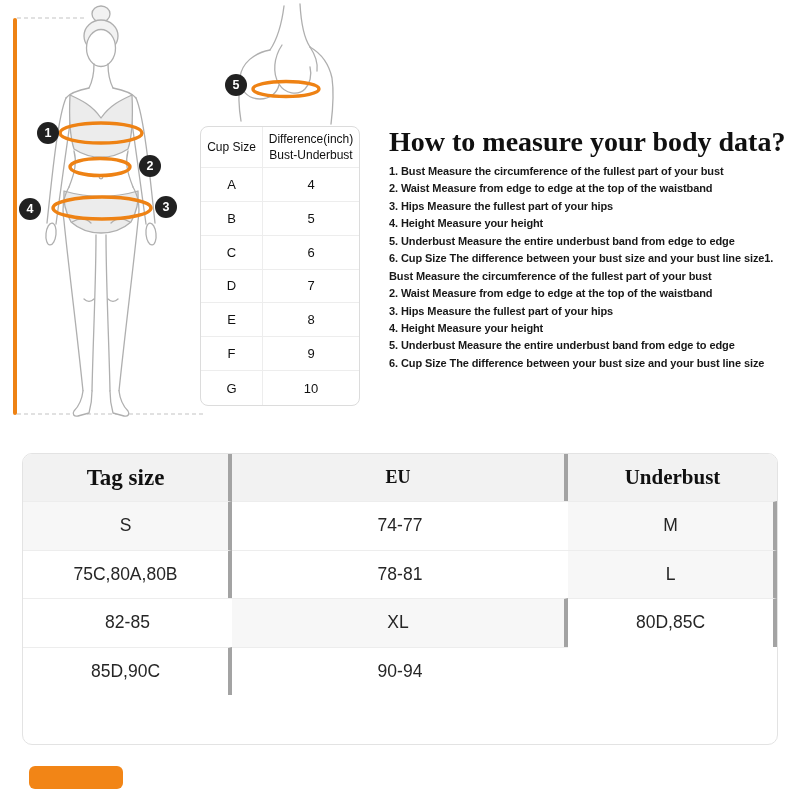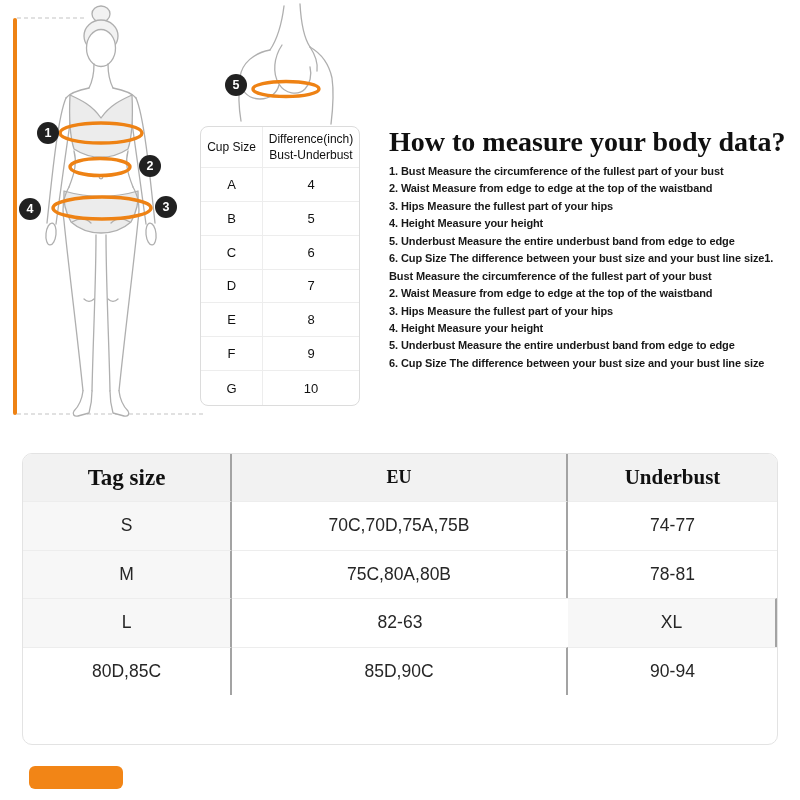--- a/index.html
+++ b/index.html
@@ -39,21 +39,21 @@
 
   
   .size-table { position:absolute; left:22px; top:453px; width:756px; height:292px;
     border:1px solid #E3E3E3; border-radius:10px; overflow:hidden; background:#fff;
     display:grid; grid-template-columns:209px 336px 1fr; grid-template-rows:47px repeat(5,1fr); }
   .size-table .hcell { background:#F2F2F2; display:flex; align-items:center; justify-content:center;
     font-family:"Liberation Serif","DejaVu Serif",serif; font-weight:700; color:#111; }
   .size-table .h-tag { font-size:23px; }
   .size-table .h-eu  { font-size:18px; }
   .size-table .h-ub  { font-size:21px; }
-  .size-table .vline { border-right:2px solid #a3a3a3; }
+  .size-table .vline { border-right:4px solid #a3a3a3; }
   .size-table .cell { display:flex; align-items:center; justify-content:center;
     border-top:1px solid #EDEDED; font-size:17.5px; color:#262626; background:#fff; }
   .size-table .tagcell { background:#F7F7F7; }
 
   .bottom-bar { position:absolute; left:29px; top:766px; width:94px; height:23px;
     background:#F28516; border-radius:6px; }
 </style>
 </head>
 <body>
 
@@ -173,29 +173,28 @@
     <div class="line">5. Underbust Measure the entire underbust band from edge to edge</div>
     <div class="line">6. Cup Size The difference between your bust size and your bust line size</div>
   </div>
 
   <div class="size-table">
     <div class="hcell h-tag vline">Tag size</div>
     <div class="hcell h-eu vline">EU</div>
     <div class="hcell h-ub">Underbust</div>
 
     <div class="cell tagcell vline">S</div>
-    <div class="cell vline">70C,70D,75A,75B</div>
     <div class="cell">74-77</div>
 
     <div class="cell tagcell vline">M</div>
     <div class="cell vline">75C,80A,80B</div>
     <div class="cell">78-81</div>
 
     <div class="cell tagcell vline">L</div>
-    <div class="cell">82-63</div>
+    <div class="cell">82-85</div>
 
     <div class="cell tagcell vline">XL</div>
     <div class="cell vline">80D,85C</div>
 
     <div class="cell vline">85D,90C</div>
     <div class="cell">90-94</div>
   </div>
 
   <div class="bottom-bar"></div>
 

